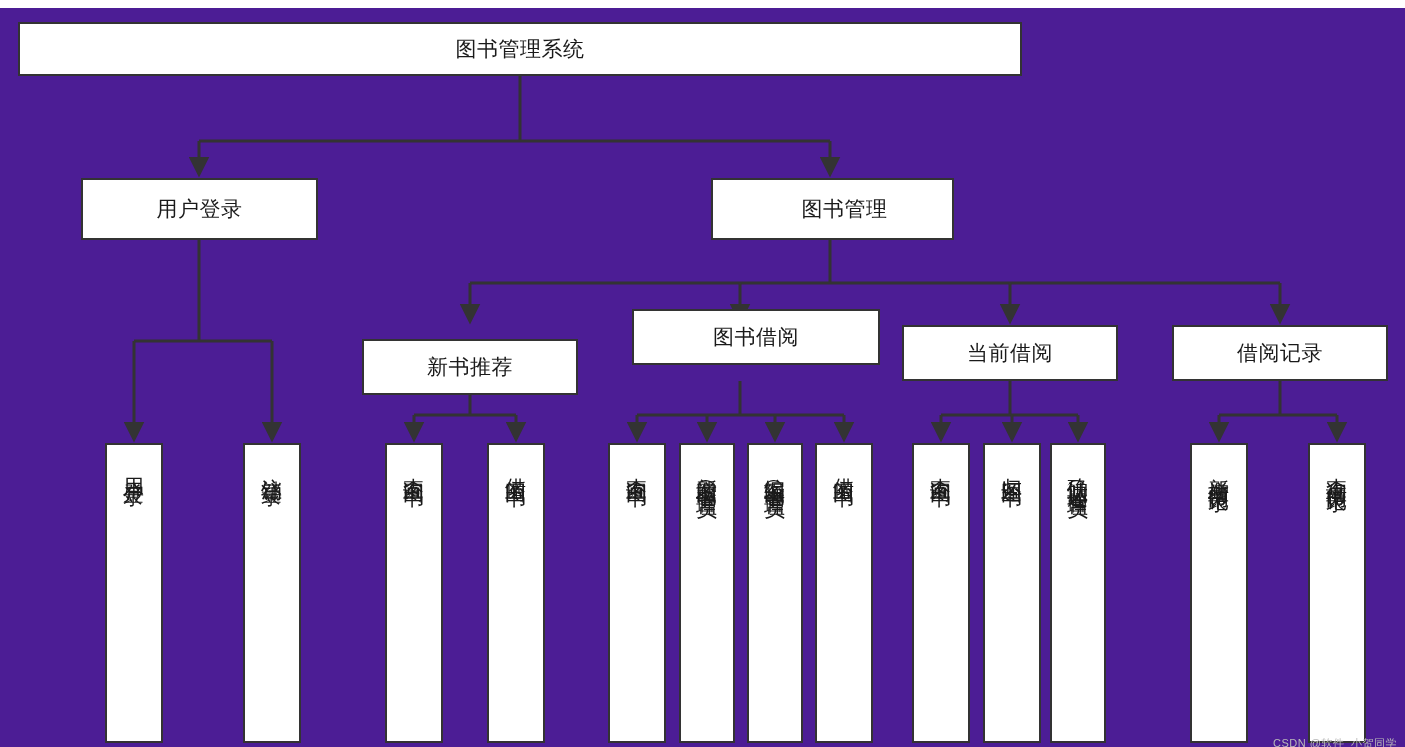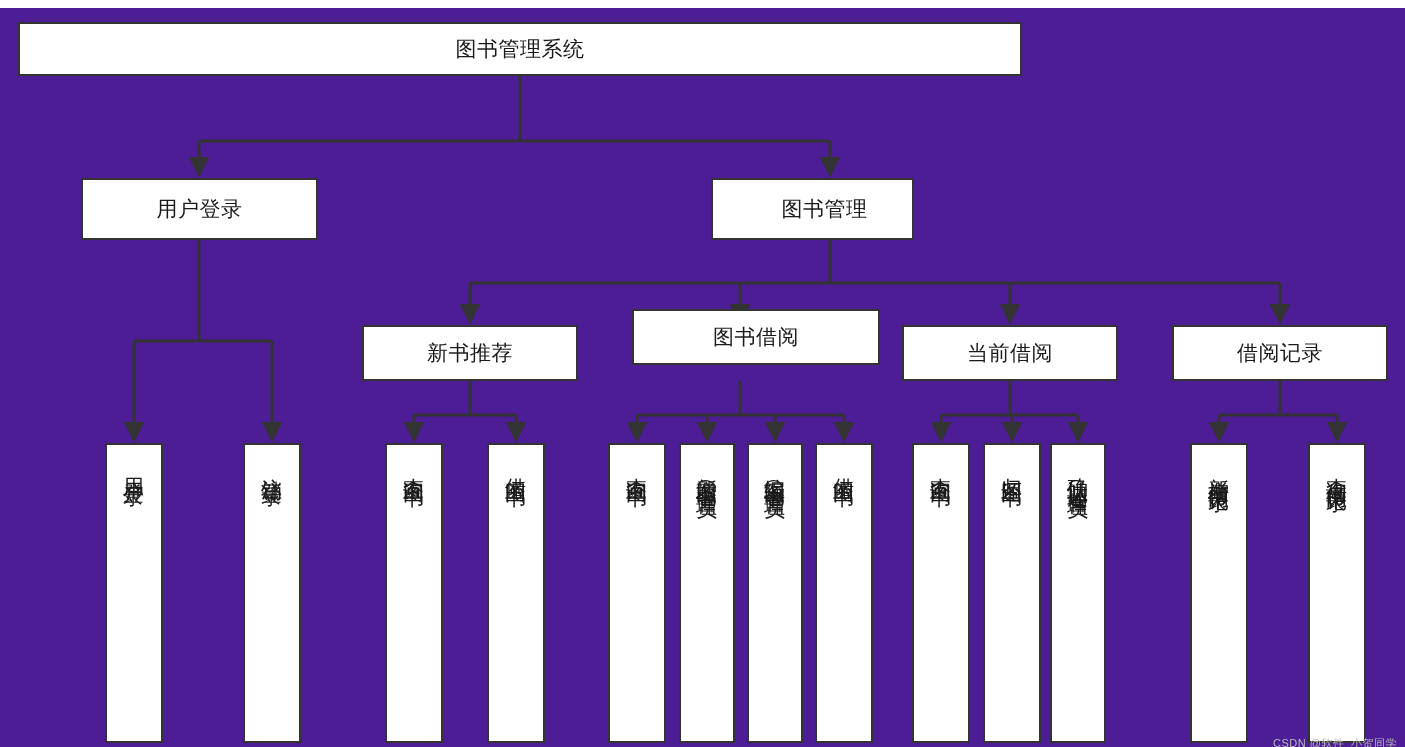--- a/index.html
+++ b/index.html
@@ -121,25 +121,25 @@
     </g>
   </svg>
 
   <div class="node" id="node-root" style="left: 18px; top: 14px; width: 1004px; height: 54px;">
     <span class="node-label">图书管理系统</span>
   </div>
 
   <div class="node" id="node-l2-0" style="left: 81px; top: 170px; width: 237px; height: 62px;">
     <span class="node-label">用户登录</span>
   </div>
-  <div class="node" id="node-l2-1" style="left: 711px; top: 170px; width: 203px; height: 62px; padding-left: 24px;">
+  <div class="node" id="node-l2-1" style="left: 711px; top: 170px; width: 243px; height: 62px; padding-left: 24px;">
     <span class="node-label">图书管理</span>
   </div>
 
-  <div class="node" id="node-l3-0" style="left: 362px; top: 317px; width: 216px; height: 56px;">
+  <div class="node" id="node-l3-0" style="left: 362px; top: 331px; width: 216px; height: 56px;">
     <span class="node-label">新书推荐</span>
   </div>
   <div class="node" id="node-l3-1" style="left: 632px; top: 301px; width: 248px; height: 56px;">
     <span class="node-label">图书借阅</span>
   </div>
   <div class="node" id="node-l3-2" style="left: 902px; top: 317px; width: 216px; height: 56px; font-family: Liberation Serif, serif;">
     <span class="node-label">当前借阅</span>
   </div>
   <div class="node" id="node-l3-3" style="left: 1172px; top: 317px; width: 216px; height: 56px; align-items: center;">
     <span class="node-label">借阅记录</span>

